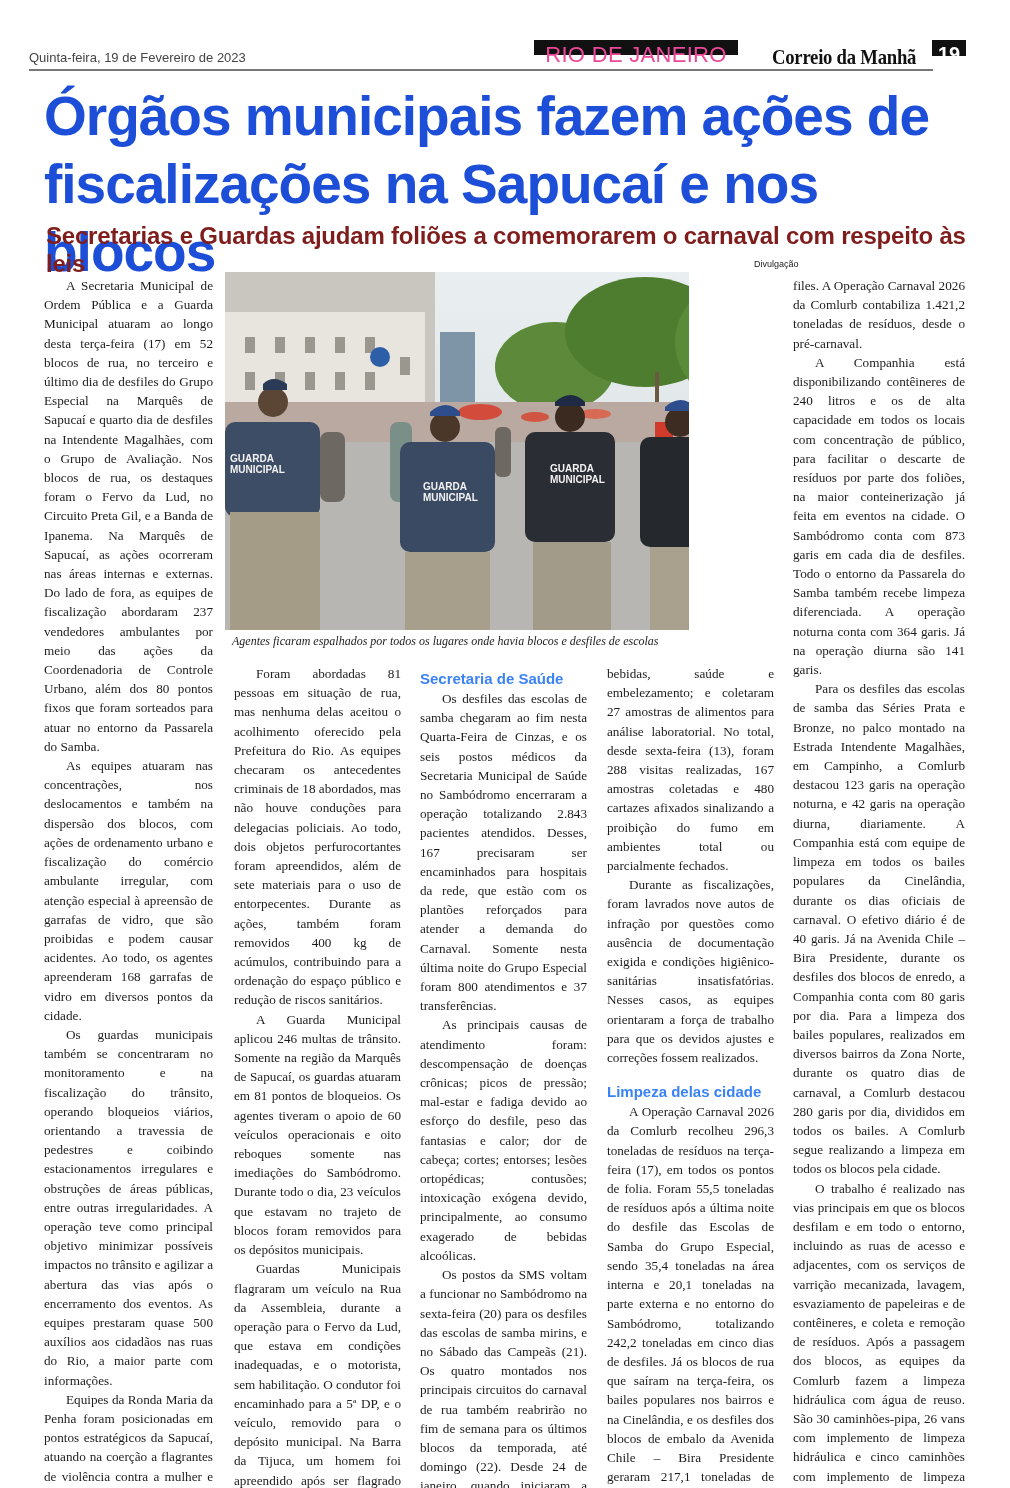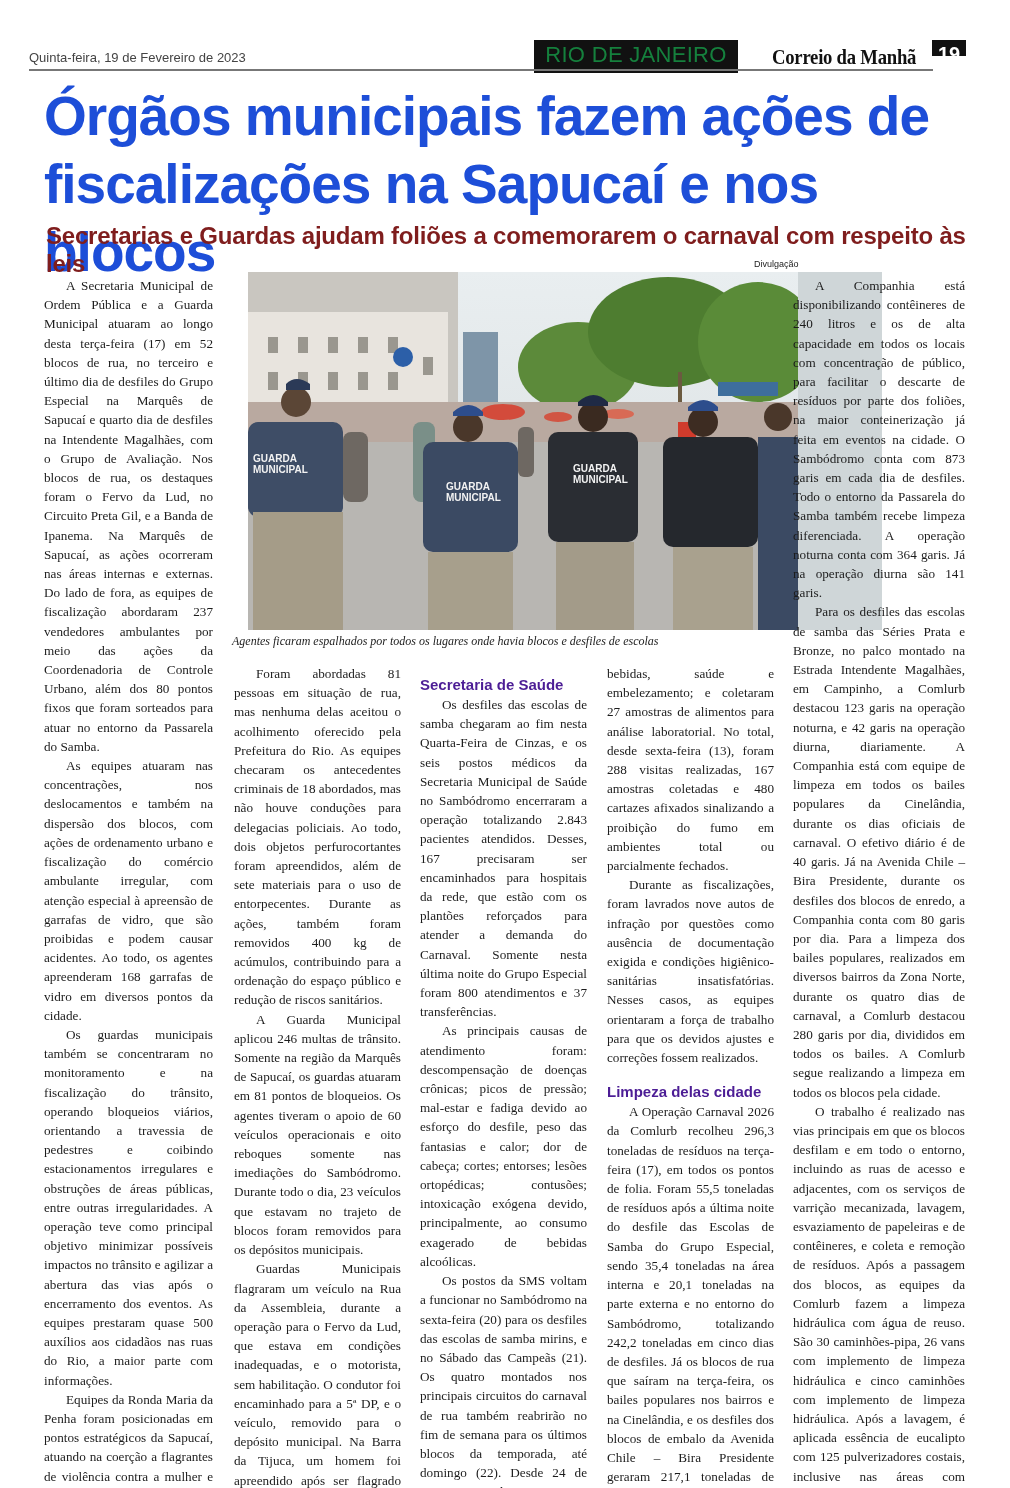--- a/index.html
+++ b/index.html
@@ -1,39 +1,39 @@
 <!DOCTYPE html>
 <html><head>
   <meta charset="utf-8">
   <style>
     * { box-sizing: border-box; margin: 0; padding: 0; }
     html, body { width: 1010px; height: 1488px; background: #ffffff; overflow: hidden; }
     body { position: relative; font-family: "DejaVu Serif", serif; color: #1a1a1a; }
 
     .header-date { position: absolute; left: 29px; top: 50px; font-family: "Liberation Sans", sans-serif; font-size: 13px; color: #444; }
-    .header-section { position: absolute; left: 534px; top: 40px; width: 204px; height: 33px; background: #111; color: #15803d; font-family: "Liberation Sans", sans-serif; font-size: 22px; line-height: 29px; text-align: center; letter-spacing: 0.3px; }
+    .header-section { position: absolute; left: 534px; top: 40px; width: 204px; height: 15px; background: #111; color: #ec4899; font-family: "Liberation Sans", sans-serif; font-size: 22px; line-height: 29px; text-align: center; letter-spacing: 0.3px; }
     .header-brand { position: absolute; left: 772px; top: 44px; font-family: "Liberation Serif", serif; font-weight: bold; font-size: 22px; color: #111; transform: scaleX(0.85); transform-origin: left; letter-spacing: -0.3px; }
     .header-page { position: absolute; left: 932px; top: 40px; width: 34px; height: 16px; background: #111; color: #fff; font-family: "Liberation Sans", sans-serif; font-weight: bold; font-size: 20px; line-height: 29px; text-align: center; }
     .header-rule { position: absolute; left: 29px; top: 69px; width: 904px; height: 2px; background: #777; }
 
     .headline { position: absolute; left: 44px; top: 82px; width: 950px; font-family: "Liberation Sans", sans-serif; font-size: 55px; line-height: 68px; color: #1d4ed8; letter-spacing: -1px; }
     .subhead { position: absolute; left: 46px; top: 222px; width: 950px; font-family: "Liberation Sans", sans-serif; font-size: 24px; color: #7f1d1d; letter-spacing: -0.2px; }
 
     .col { position: absolute; font-family: "Liberation Serif", serif; font-size: 13.2px; line-height: 19.2px; text-align: justify; hyphens: auto; color: #1c1c1c; }
     .col p { text-indent: 22px; }
-    .col h3 { font-family: "Liberation Sans", sans-serif; font-weight: bold; font-size: 15px; line-height: 18px; margin: 12px 0 1px; color: #4c1d95; }
+    .col h3 { font-family: "Liberation Sans", sans-serif; font-weight: bold; font-size: 15px; line-height: 18px; margin: 6px 0 1px; color: #3b82f6; }
     .col h3.spaced { margin-top: 16px; }
     .col1 { left: 44px; top: 276px; width: 169px; }
     .col2 { left: 234px; top: 664px; width: 167px; }
     .col3 { left: 420px; top: 664px; width: 167px; }
     .col4 { left: 607px; top: 664px; width: 167px; }
     .col5 { left: 793px; top: 276px; width: 172px; }
 
     .photo-credit { position: absolute; left: 720px; top: 259px; font-family: "Liberation Sans", sans-serif; font-size: 9px; color: #222; margin-left: 34px; }
-    .photo { position: absolute; left: 248px; top: 272px; width: 634px; height: 358px; overflow: hidden; background: #cfd6d8; }
+    .photo { position: absolute; left: 225px; top: 272px; width: 464px; height: 358px; overflow: hidden; background: #cfd6d8; }
     .photo-caption { position: absolute; left: 232px; top: 634px; font-family: Liberation Serif, serif; font-style: italic; font-size: 12px; color: #222; }
   </style>
 </head>
 <body>
 
 <div class="header-date">Quinta-feira, 19 de Fevereiro de 2023</div>
 <div class="header-section">RIO DE JANEIRO</div>
 <div class="header-brand">Correio da Manhã</div>
 <div class="header-page">19</div>
 <div class="header-rule"></div>
@@ -153,16 +153,17 @@
 </div>
 
 <div class="col col4">
   <p style="text-indent:0">bebidas, saúde e embelezamento; e coletaram 27 amostras de alimentos para análise laboratorial. No total, desde sexta-feira (13), foram 288 visitas realizadas, 167 amostras coletadas e 480 cartazes afixados sinalizando a proibição do fumo em ambientes total ou parcialmente fechados.</p>
   <p>Durante as fiscalizações, foram lavrados nove autos de infração por questões como ausência de documentação exigida e condições higiênico-sanitárias insatisfatórias. Nesses casos, as equipes orientaram a força de trabalho para que os devidos ajustes e correções fossem realizados.</p>
   <h3 class="spaced">Limpeza delas cidade</h3>
   <p>A Operação Carnaval 2026 da Comlurb recolheu 296,3 toneladas de resíduos na terça-feira (17), em todos os pontos de folia. Foram 55,5 toneladas de resíduos após a última noite do desfile das Escolas de Samba do Grupo Especial, sendo 35,4 toneladas na área interna e 20,1 toneladas na parte externa e no entorno do Sambódromo, totalizando 242,2 toneladas em cinco dias de desfiles. Já os blocos de rua que saíram na terça-feira, os bailes populares nos bairros e na Cinelândia, e os desfiles dos blocos de embalo da Avenida Chile – Bira Presidente geraram 217,1 toneladas de resíduos nesta terça, com destaque para o Bloco Cordão do Carrapato, com 17,2 toneladas. Os blocos, bailes e desfiles de embalo acumulam 1.100 toneladas de resíduos desde o pré-carnaval. A noite de terça-feira, na Intendente Magalhães, gerou 23,7 toneladas de resíduos, somando 79 toneladas em quatro dias de des-</p>
 </div>
 
 <div class="col col5">
+  <p style="text-indent:0">files. A Operação Carnaval 2026 da Comlurb contabiliza 1.421,2 toneladas de resíduos, desde o pré-carnaval.</p>
   <p>A Companhia está disponibilizando contêineres de 240 litros e os de alta capacidade em todos os locais com concentração de público, para facilitar o descarte de resíduos por parte dos foliões, na maior conteinerização já feita em eventos na cidade. O Sambódromo conta com 873 garis em cada dia de desfiles. Todo o entorno da Passarela do Samba também recebe limpeza diferenciada. A operação noturna conta com 364 garis. Já na operação diurna são 141 garis.</p>
   <p>Para os desfiles das escolas de samba das Séries Prata e Bronze, no palco montado na Estrada Intendente Magalhães, em Campinho, a Comlurb destacou 123 garis na operação noturna, e 42 garis na operação diurna, diariamente. A Companhia está com equipe de limpeza em todos os bailes populares da Cinelândia, durante os dias oficiais de carnaval. O efetivo diário é de 40 garis. Já na Avenida Chile – Bira Presidente, durante os desfiles dos blocos de enredo, a Companhia conta com 80 garis por dia. Para a limpeza dos bailes populares, realizados em diversos bairros da Zona Norte, durante os quatro dias de carnaval, a Comlurb destacou 280 garis por dia, divididos em todos os bailes. A Comlurb segue realizando a limpeza em todos os blocos pela cidade.</p>
   <p>O trabalho é realizado nas vias principais em que os blocos desfilam e em todo o entorno, incluindo as ruas de acesso e adjacentes, com os serviços de varrição mecanizada, lavagem, esvaziamento de papeleiras e de contêineres, e coleta e remoção de resíduos. Após a passagem dos blocos, as equipes da Comlurb fazem a limpeza hidráulica com água de reuso. São 30 caminhões-pipa, 26 vans com implemento de limpeza hidráulica e cinco caminhões com implemento de limpeza hidráulica. Após a lavagem, é aplicada essência de eucalipto com 125 pulverizadores costais, inclusive nas áreas com banheiros químicos. São 5 mil litros de essência concentrada e 40 mil litros de sabão disponíveis durante todo o período de Carnaval. A Comlurb faz ainda a limpeza dos quatro postos médicos instalados na área de desfile dos blocos, sendo dois no Circuito Preta Gil, no Centro, um na Praça do Lido e um na Praça Nossa Senhora da Paz, em Ipanema, além dos postos médicos da Passarela do Samba.</p>
 </div>
 
 </body></html>

